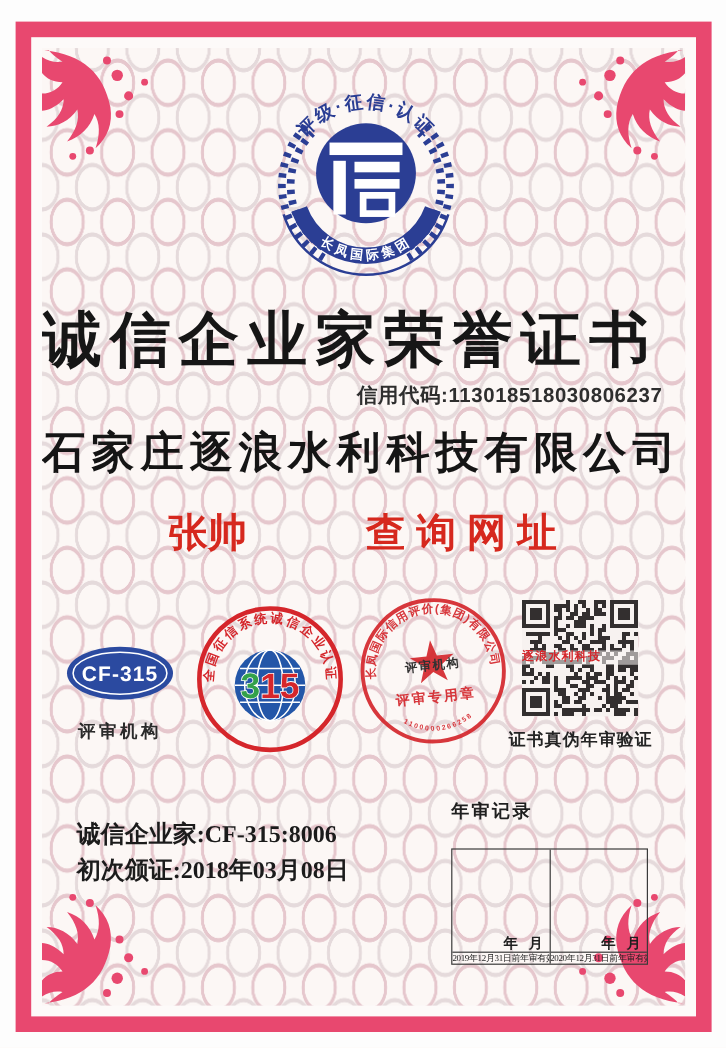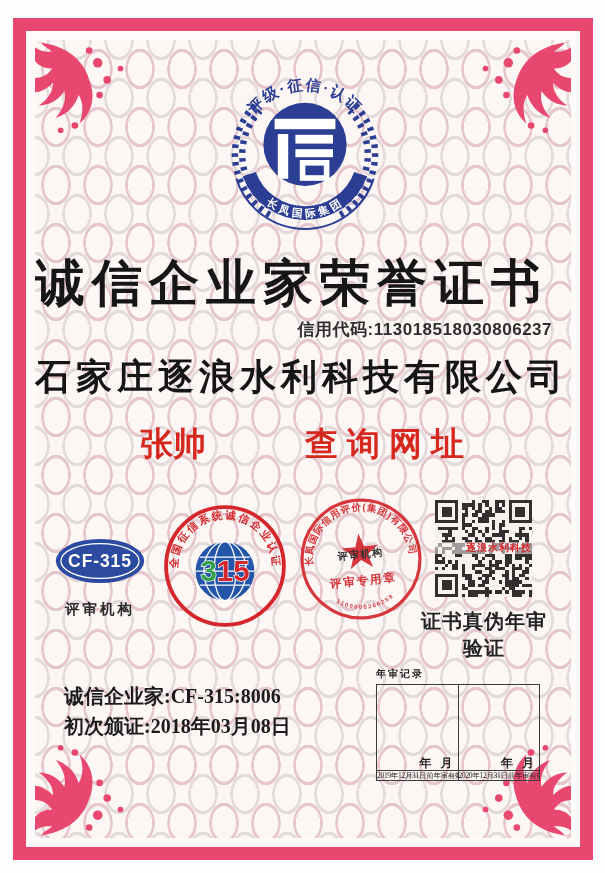--- a/index.html
+++ b/index.html
@@ -53,36 +53,36 @@
 
   .g315{position:absolute;left:126px;top:462px;width:128px;height:128px;}
   .g315 svg{width:100%;height:100%;display:block;}
 
   .seal{position:absolute;left:262px;top:455px;width:128px;height:128px;transform:rotate(-6deg);}
   .seal svg{width:100%;height:100%;display:block;}
 
   .qr{position:absolute;left:400px;top:460px;width:97px;height:97px;background:#f7f2f0;}
   .qr svg{width:100%;height:100%;display:block;}
   .qr-overlay{
-    position:absolute;left:0;right:0;top:42px;text-align:right;
+    position:absolute;left:0;right:0;top:42px;text-align:left;
     font-size:10px;font-weight:bold;color:#d5262b;letter-spacing:1px;
     background:rgba(250,245,244,.55);line-height:12px;
   }
   .qr-caption{position:absolute;left:378px;top:568px;width:142px;text-align:center;
-    font-size:20px;font-weight:bold;letter-spacing:1px;color:#242424;
+    font-size:14px;font-weight:bold;letter-spacing:1px;color:#242424;
     font-family:"Liberation Serif","DejaVu Serif",serif;}
 
   .info{position:absolute;left:29px;top:641px;
     font-family:"Liberation Serif","DejaVu Serif",serif;
     font-size:20px;font-weight:bold;color:#1b1b1b;}
   .info .info-line{height:30px;line-height:30px;white-space:nowrap;}
 
   .review{position:absolute;left:341px;top:627px;width:166px;
     font-family:"Liberation Serif","DejaVu Serif",serif;color:#1f1f1f;}
-  .review-title{font-size:10px;font-weight:bold;letter-spacing:2px;margin-bottom:3px;}
+  .review-title{font-size:15px;font-weight:bold;letter-spacing:2px;margin-bottom:21px;}
   .review-table{display:flex;width:162px;height:95px;border:1.5px solid #3a3a3a;}
   .review-cell{flex:1;display:flex;flex-direction:column;min-width:0;}
   .review-cell + .review-cell{border-left:1.5px solid #3a3a3a;}
   .review-cell .spacer{flex:1;}
   .review-cell .ym{display:flex;justify-content:flex-end;gap:9px;padding-right:5px;
     font-size:12px;font-weight:bold;line-height:14px;}
   .review-cell .note{border-top:1px solid #3a3a3a;font-size:7.5px;line-height:9px;
     white-space:nowrap;text-align:center;letter-spacing:-0.3px;overflow:hidden;}
 </style>
 </head>

